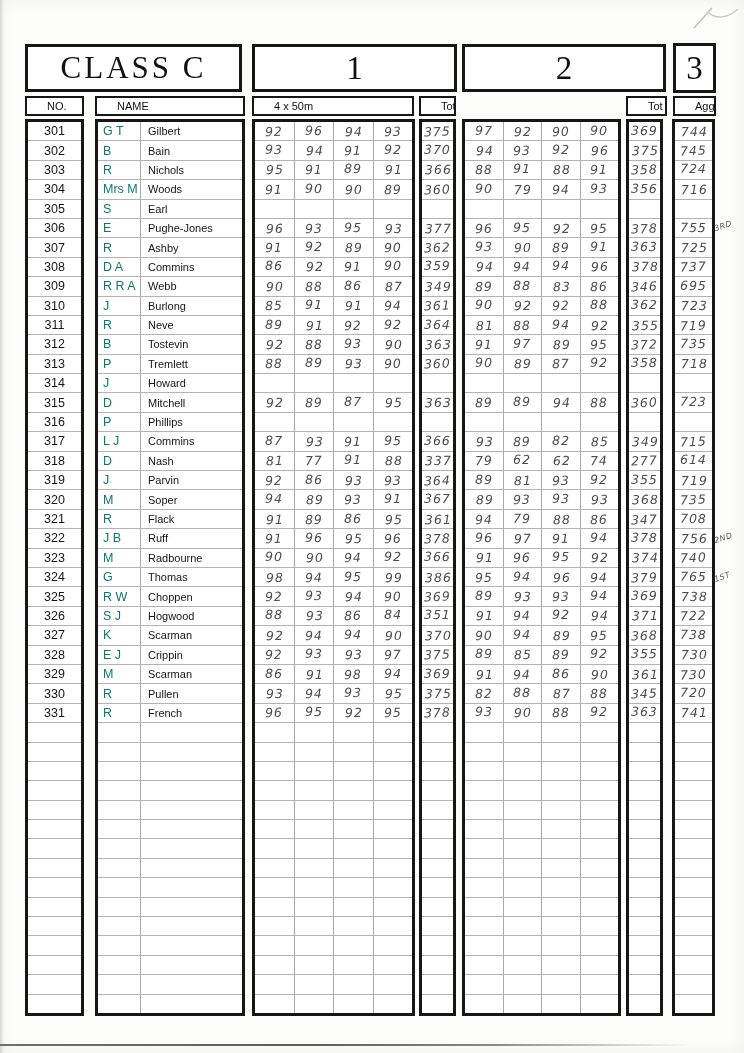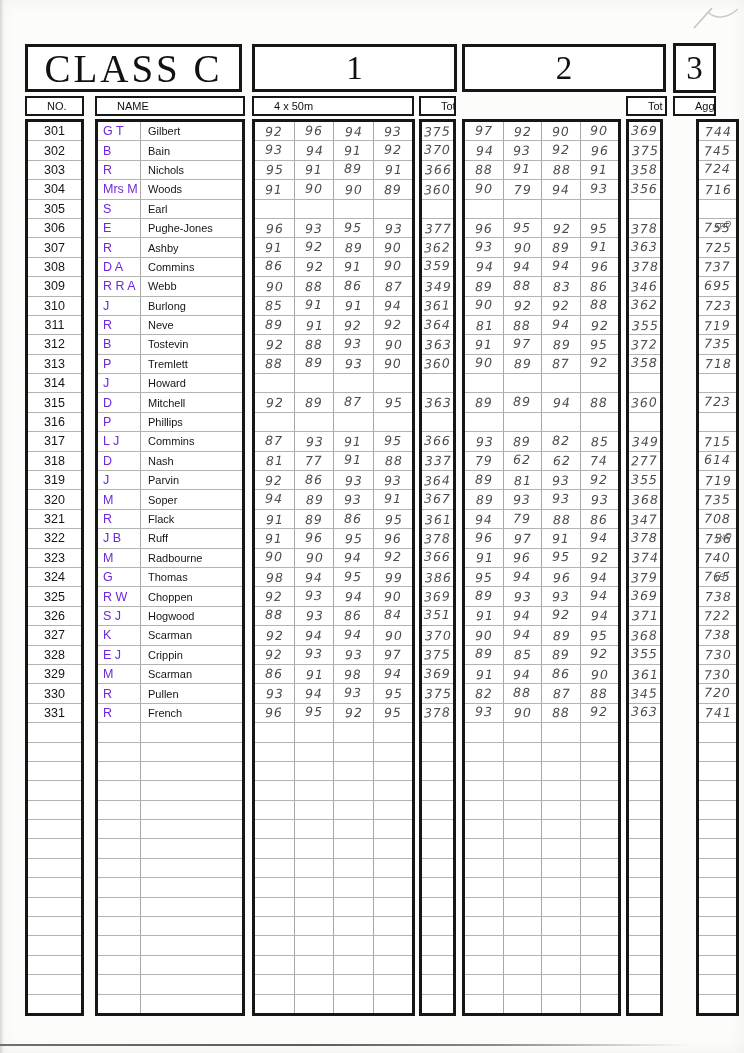--- a/index.html
+++ b/index.html
@@ -3,21 +3,21 @@
 <meta charset="utf-8">
 <style>
   html,body{margin:0;padding:0;}
   body{width:744px;height:1053px;background:#e9e9e7;font-family:"Liberation Sans",sans-serif;}
   .sheet{position:relative;width:744px;height:1053px;background:#fcfcfb;overflow:hidden;
          box-shadow:inset 0 0 18px rgba(0,0,0,.05);}
   
   .hbox{position:absolute;border:3px solid #161616;background:#fff;display:flex;
         align-items:center;justify-content:center;box-sizing:border-box;}
   .class-box{left:25px;top:44px;width:217px;height:48px;}
-  .class-box span{font-family:"Liberation Serif",serif;font-size:39px;letter-spacing:3px;color:#111;}
+  .class-box span{font-family:"Liberation Serif",serif;font-size:31px;letter-spacing:3px;color:#111;}
   .stage1-box{left:252px;top:44px;width:205px;height:48px;}
   .stage2-box{left:462px;top:44px;width:204px;height:48px;}
   .stage3-box{left:673px;top:43px;width:43px;height:50px;}
   .stage-num{font-family:"Liberation Serif",serif;font-size:33px;color:#111;}
   
   .sbox{position:absolute;top:96px;height:20px;border:2px solid #161616;background:#fff;
         display:flex;align-items:center;box-sizing:border-box;font-size:11px;color:#111;
         padding-left:20px;white-space:nowrap;overflow:hidden;}
   .sb-no{left:25px;width:59px;}
   .sb-name{left:95px;width:150px;}
@@ -28,28 +28,28 @@
   .sb-agg{left:673px;width:43px;}
   
   .block{position:absolute;top:119px;height:897px;border:3px solid #161616;background:#fff;
          box-sizing:border-box;display:flex;flex-direction:column;}
   .bl-no{left:25px;width:59px;}
   .bl-name{left:95px;width:150px;}
   .bl-s1{left:252px;width:163px;}
   .bl-tot1{left:419px;width:37px;}
   .bl-s2{left:462px;width:159px;}
   .bl-tot2{left:626px;width:37px;}
-  .bl-agg{left:672px;width:43px;margin-left:24px;}
+  .bl-agg{left:672px;width:43px;}
   .row{flex:1 1 0;display:flex;align-items:center;border-bottom:1px solid #b3b3b0;
        box-sizing:border-box;min-height:0;}
   .row:last-child{border-bottom:none;}
   .row-num{width:100%;text-align:center;font-size:12.5px;color:#151515;}
   .cell-init{width:43px;flex:0 0 43px;border-right:1px solid #a8a8a5;align-self:stretch;
              display:flex;align-items:center;padding-left:5px;box-sizing:border-box;
-             font-size:12.5px;color:#6d28d9;white-space:nowrap;overflow:hidden;}
+             font-size:12.5px;color:#0f766e;white-space:nowrap;overflow:hidden;}
   .cell-sur{flex:1;padding-left:7px;font-size:11px;color:#151515;white-space:nowrap;overflow:hidden;}
   .scell{flex:1 1 0;align-self:stretch;display:flex;align-items:center;justify-content:center;
          border-right:1px solid #a8a8a5;box-sizing:border-box;min-width:0;}
   .scell:last-child{border-right:none;}
   .tcell{width:100%;display:flex;align-items:center;justify-content:center;}
   
   .hw{font-family:"DejaVu Sans",sans-serif;font-style:italic;font-size:12.5px;color:#4c4c4c;
       letter-spacing:1px;}
   .hw.r0{transform:rotate(-2deg);}
   .hw.r1{transform:rotate(1deg) translateY(-1px);}

